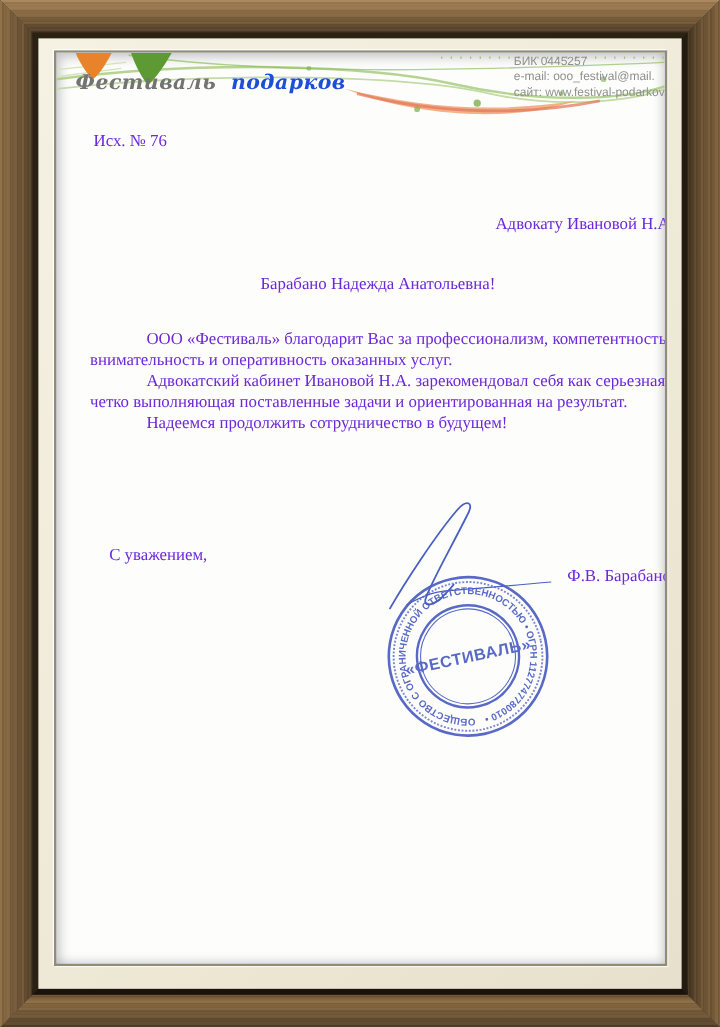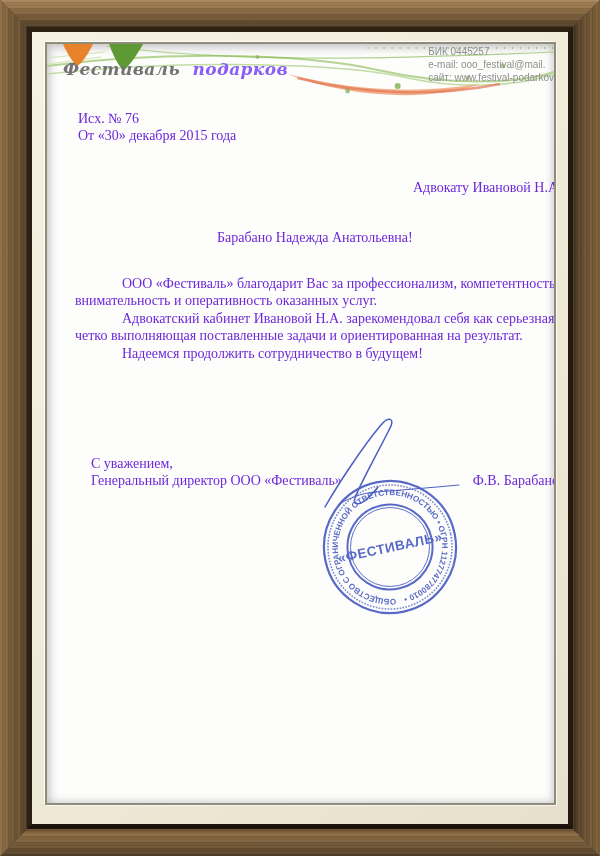--- a/index.html
+++ b/index.html
@@ -30,21 +30,21 @@
   .opening{position:absolute;left:13px;top:10px;right:12px;bottom:19px;border:2px solid #8f8c7a;
     box-shadow:-1px -1px 0 rgba(255,255,255,.9),1px 1px 0 rgba(255,255,255,.7);background:#fdfdfc;}
   .paper{position:absolute;inset:0;overflow:hidden;background:#fdfdfc;
     box-shadow:inset 3px 4px 9px rgba(70,70,75,.28), inset -3px -3px 7px rgba(70,70,75,.15);}
 
   
   .deco{position:absolute;top:0;left:0;width:100%;height:60px;}
   .logo{position:absolute;left:16px;top:15px;font-family:"DejaVu Serif",serif;font-style:italic;font-weight:bold;
     font-size:17px;letter-spacing:.4px;white-space:nowrap;}
   .logo .w1{color:#737373;}
-  .logo .w2{color:#8b5cf6;margin-left:6px;}
+  .logo .w2{color:#1d4ed8;margin-left:6px;}
   .contacts{position:absolute;right:-2px;top:1px;font-family:"Liberation Sans",sans-serif;
     font-size:10px;line-height:13px;color:#8f8f8f;white-space:nowrap;}
 
   
   .ltr{position:absolute;white-space:nowrap;color:#6d28d9;font-size:14px;line-height:17px;}
   .ref{left:31px;top:66px;}
   .addressee{top:135px;right:-4px;}
   .salutation{left:170px;top:185px;}
   .body{left:28px;top:231px;line-height:17.4px;}
   .body .indent{padding-left:47px;}
@@ -94,38 +94,36 @@
         </div>
 
         <div class="contacts">
           <div>БИК 0445257</div>
           <div>e-mail: ooo_festival@mail.</div>
           <div>сайт:  www.festival-podarkov.</div>
         </div>
 
         <div class="ltr ref">
           <div>Исх. № 76</div>
-          <div>От «30» декабря 2015 года</div>
         </div>
 
         <div class="ltr addressee">Адвокату Ивановой Н.А</div>
 
         <div class="ltr salutation">Барабано Надежда Анатольевна!</div>
 
         <div class="ltr body">
           <div class="indent">ООО «Фестиваль» благодарит Вас  за профессионализм, компетентность,</div>
           <div>внимательность и оперативность оказанных услуг.</div>
           <div class="indent">Адвокатский кабинет Ивановой Н.А. зарекомендовал себя как серьезная компания,</div>
           <div>четко выполняющая поставленные задачи и ориентированная на результат.</div>
           <div class="indent">Надеемся продолжить сотрудничество в будущем!</div>
         </div>
 
         <div class="ltr closing">
           <div>С уважением,</div>
-          <div>Генеральный директор ООО «Фестиваль»</div>
         </div>
         <div class="ltr signer-name">Ф.В. Барабано</div>
 
         <svg class="signature" viewBox="0 0 150 100">
           <g fill="none" stroke="#4a5fc4" stroke-width="1.5" stroke-linecap="round">
             <path d="M6,97 C18,76 44,36 62,15 C70,6 77,8 70,20 C58,44 40,76 36,88 C33,96 41,95 48,89 C53,84 57,80 59,77"></path>
             <path d="M20,94 C34,86 48,82 58,82 C82,80 108,78 140,75" stroke-width="1"></path>
           </g>
         </svg>
 

